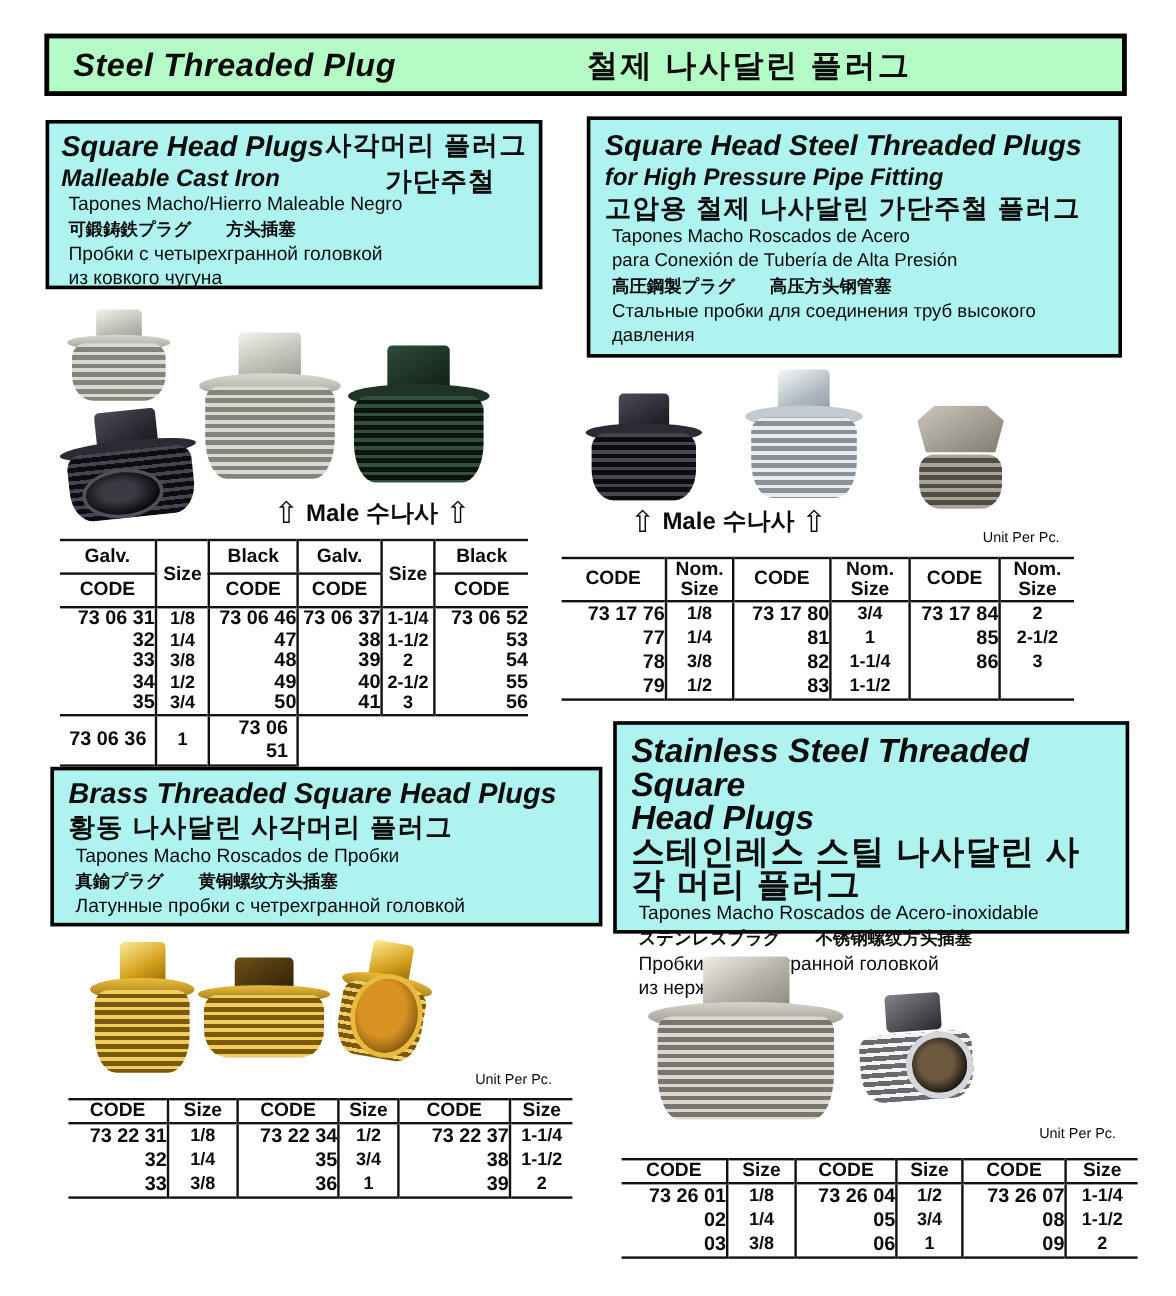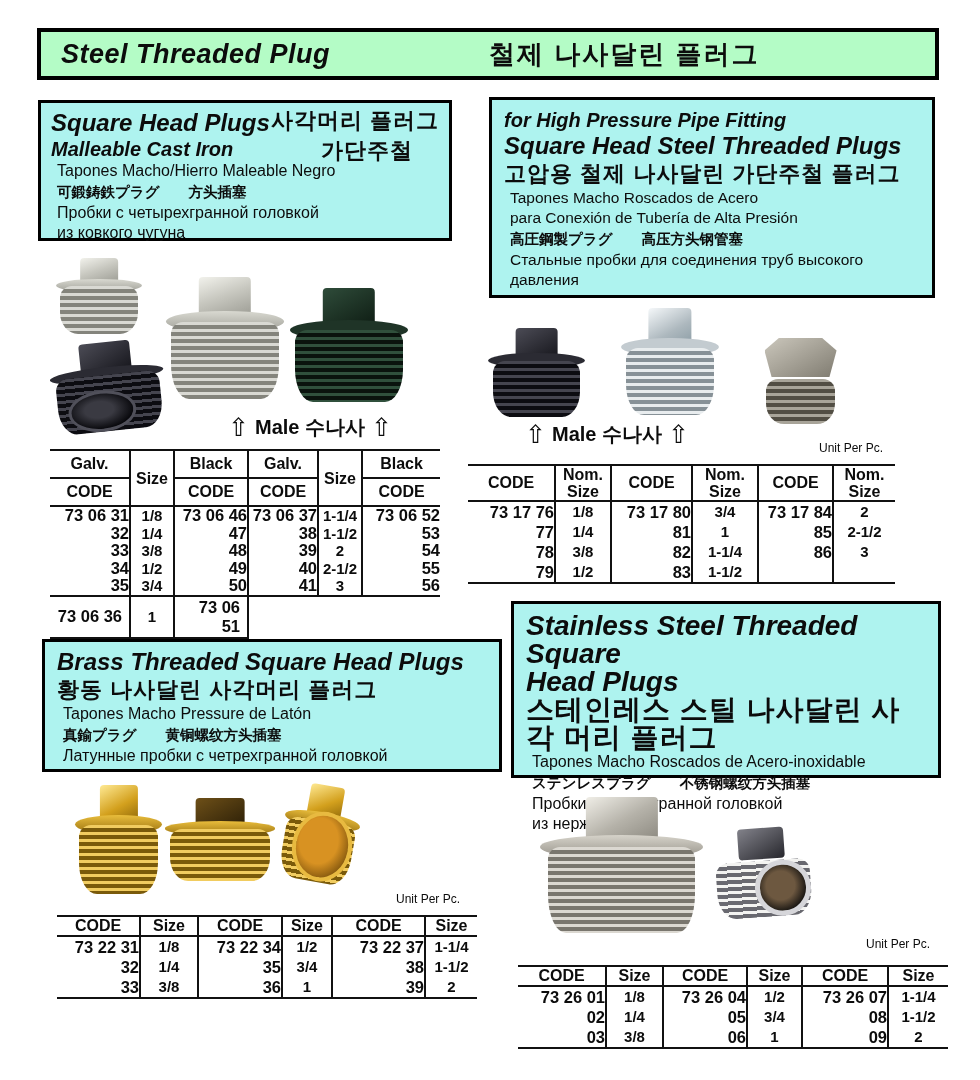--- a/index.html
+++ b/index.html
@@ -208,22 +208,22 @@
           <tr>
         <td class="code">73 06 36</td>
         <td class="size">1</td>
         <td class="code last">73 06 51</td>
       </tr>
     </tbody>
       </table>
   </div>
 
   <div class="infobox" style="left:489px;top:97px;width:446px;height:201px;padding:8px 12px;">
+    <div class="ti-en">Square Head Steel Threaded Plugs</div>
     <div class="ti-en sm">for High Pressure Pipe Fitting</div>
-    <div class="ti-en">Square Head Steel Threaded Plugs</div>
     <div class="ti-ko">고압용 철제 나사달린 가단주철 플러그</div>
     <div class="t-es pre" style="font-size:15.5px;">Tapones Macho Roscados de Acero
 para Conexión de Tubería de Alta Presión</div>
     <div class="t-jz">高圧鋼製プラグ　　高压方头钢管塞</div>
     <div class="t-ru pre" style="font-size:15.5px;">Стальные пробки для соединения труб высокого
 давления</div>
   </div>
 
   <div class="imgrow" style="left:489px;top:305px;width:446px;height:125px;">
     <div class="plug ironblack" style="left:1px;top:23px;width:93px;height:92px;">
@@ -293,21 +293,21 @@
         <td class="size pre">2
 2-1/2
 3</td>
       </tr>
     </tbody>
   </table>
 
   <div class="infobox" style="left:42px;top:639px;width:460px;height:133px;padding:6px 12px;">
     <div class="ti-en">Brass Threaded Square Head Plugs</div>
     <div class="ti-ko">황동 나사달린 사각머리 플러그</div>
-    <div class="t-es">Tapones Macho Pressure de Latón</div>
+    <div class="t-es">Tapones Macho Roscados de Пробки</div>
     <div class="t-jz">真鍮プラグ　　黄铜螺纹方头插塞</div>
     <div class="t-ru">Латунные пробки с четрехгранной головкой</div>
   </div>
 
   <div class="imgrow" style="left:50px;top:778px;width:330px;height:125px;">
     <div class="plug brass" style="left:27px;top:7px;width:83px;height:112px;">
       <div class="phead"></div>
         <div class="pcap"></div>
         <div class="pbody"></div>
     </div>

